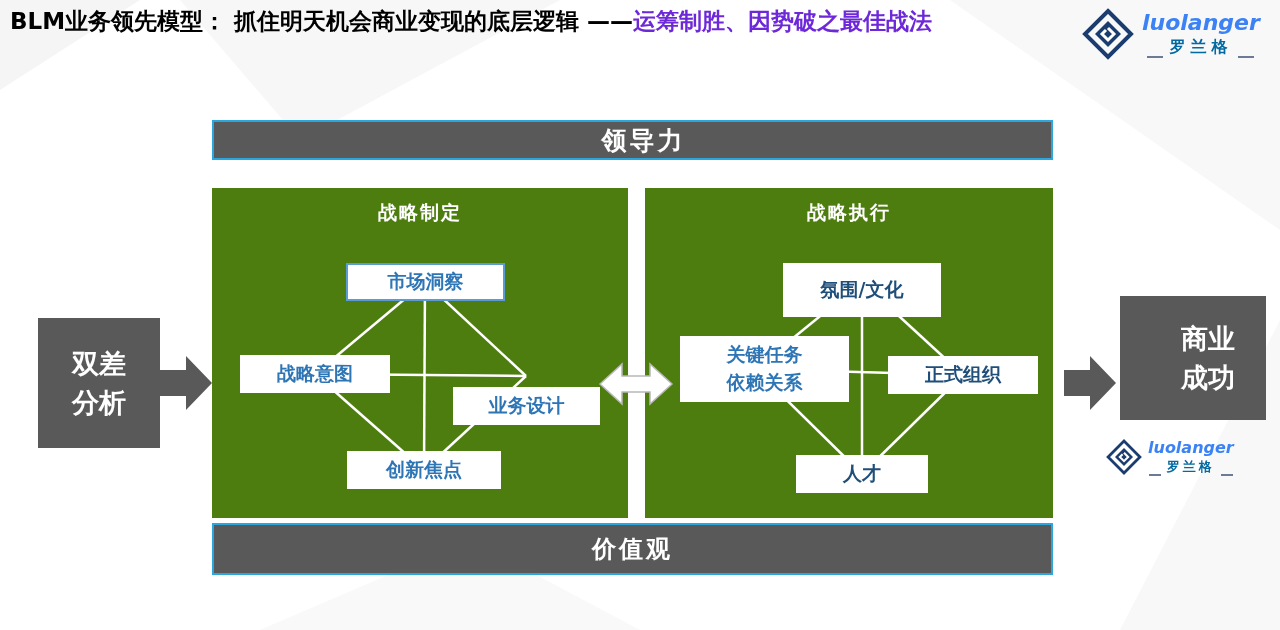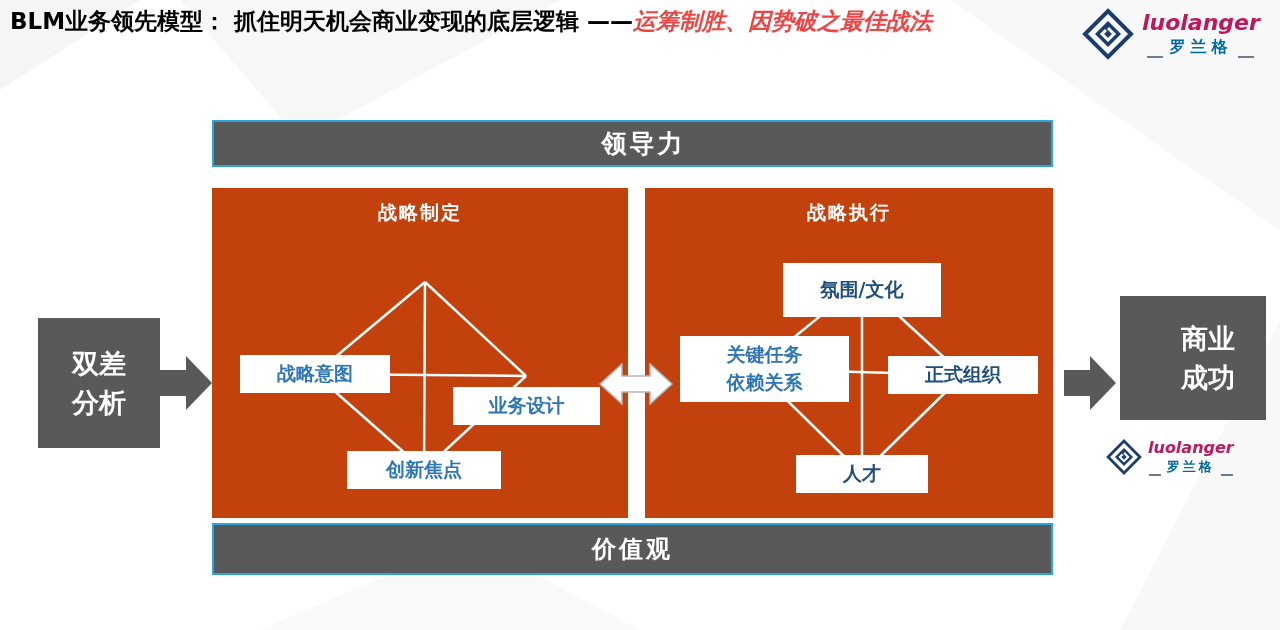--- a/index.html
+++ b/index.html
@@ -3,46 +3,46 @@
 <meta charset="utf-8">
 <style>
   html,body{margin:0;padding:0;}
   body{font-family:"DejaVu Sans","Liberation Sans",sans-serif;background:#ffffff;}
   .stage{position:relative;width:1280px;height:630px;overflow:hidden;background:#ffffff;}
   .bg-deco{position:absolute;left:0;top:0;width:1280px;height:630px;z-index:0;}
 
   
   .page-title{position:absolute;left:10px;top:6px;width:1048px;z-index:3;
     font-size:23px;font-weight:bold;line-height:1.38;color:#000;}
-  .page-title .hl{color:#ef4444;font-style:italic;}
+  .page-title .hl{color:#6d28d9;}
 
   
   .brand{position:absolute;display:flex;align-items:center;z-index:3;}
   .brand-top{left:1082px;top:8px;gap:8px;}
   .brand-bottom{left:1106px;top:438px;gap:6px;}
   .brand-texts{display:flex;flex-direction:column;align-items:center;}
-  .brand-name{font-style:italic;font-weight:bold;color:#be185d;}
+  .brand-name{font-style:italic;font-weight:bold;color:#3b82f6;}
   .brand-top .brand-name{font-size:22px;}
   .brand-bottom .brand-name{font-size:16px;}
   .brand-cn{display:flex;align-items:flex-end;gap:6px;color:#0369a1;font-weight:bold;}
   .brand-top .brand-cn{font-size:16px;letter-spacing:5px;margin-top:2px;}
   .brand-bottom .brand-cn{font-size:13px;letter-spacing:3px;margin-top:1px;}
   .brand-cn .rule{display:inline-block;height:2px;background:#6b7a95;}
   .brand-top .rule{width:16px;}
   .brand-bottom .rule{width:12px;}
 
   
   .bar{position:absolute;left:212px;width:841px;background:#595959;border:2px solid #2BA7DE;
     box-sizing:border-box;display:flex;align-items:center;justify-content:center;
     color:#ffffff;font-weight:bold;z-index:2;}
-  .bar-leadership{top:120px;height:47px;font-size:25px;letter-spacing:3px;padding-left:22px;}
+  .bar-leadership{top:120px;height:40px;font-size:25px;letter-spacing:3px;padding-left:22px;}
   .bar-values{top:523px;height:52px;font-size:24px;letter-spacing:3px;}
 
   
-  .panel{position:absolute;top:188px;height:330px;background:#c2410c;z-index:2;}
+  .panel{position:absolute;top:188px;height:330px;background:#4d7c0f;z-index:2;}
   .panel-left{left:212px;width:416px;}
   .panel-right{left:645px;width:408px;}
   .panel-title{position:absolute;top:12px;left:0;width:100%;text-align:center;
     color:#ffffff;font-weight:bold;font-size:19px;letter-spacing:2px;}
   .connectors{position:absolute;left:0;top:0;width:100%;height:100%;}
 
   
   .node{position:absolute;background:#ffffff;display:flex;align-items:center;justify-content:center;
     font-weight:bold;font-size:19px;text-align:center;box-sizing:border-box;white-space:pre-line;line-height:1.45;}
   .node-blue{color:#2E75B6;}
@@ -119,20 +119,21 @@
     <svg class="connectors" viewBox="0 0 416 330">
       <g stroke="#ffffff" stroke-width="2.5">
         <line x1="213" y1="94" x2="103" y2="186"></line>
         <line x1="213" y1="94" x2="314" y2="188"></line>
         <line x1="103" y1="186" x2="212" y2="282"></line>
         <line x1="314" y1="188" x2="212" y2="282"></line>
         <line x1="103" y1="186" x2="314" y2="188"></line>
         <line x1="213" y1="94" x2="212" y2="282"></line>
       </g>
     </svg>
+    <div class="node node-blue node-bordered n-f-top">市场洞察</div>
     <div class="node node-blue n-f-left">战略意图</div>
     <div class="node node-blue n-f-right">业务设计</div>
     <div class="node node-blue n-f-bottom">创新焦点</div>
   </div>
 
   <svg class="flow-arrow double-arrow" width="78" height="46" viewBox="0 0 78 46">
     <path d="M3,23 L25,3 L25,15 L53,15 L53,3 L75,23 L53,43 L53,31 L25,31 L25,43 Z" fill="#ffffff" stroke="#b8b8b8" stroke-width="1.5"></path>
   </svg>
 
   <div class="panel panel-right">

